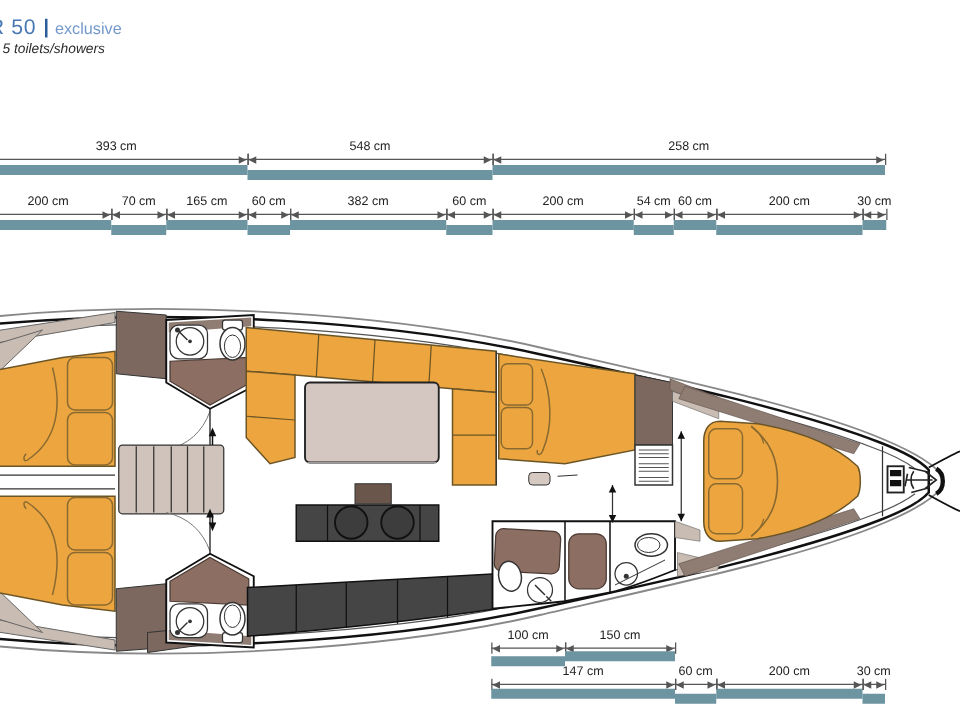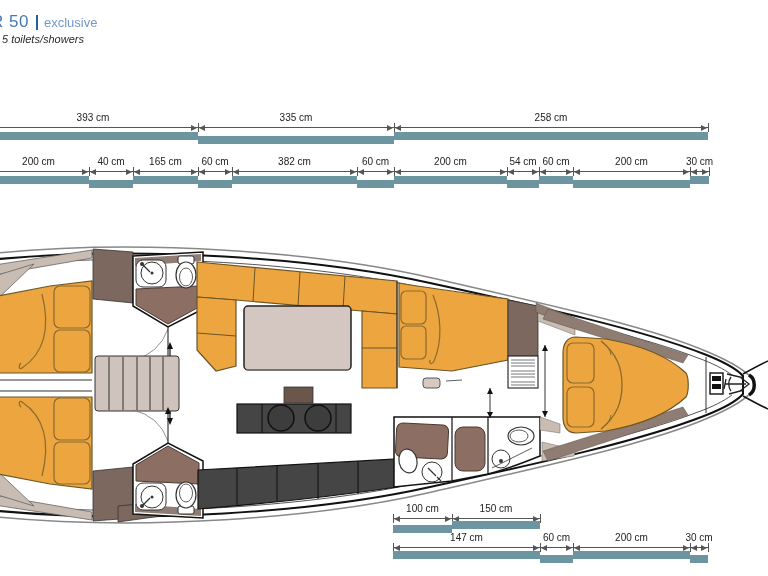--- a/index.html
+++ b/index.html
@@ -190,40 +190,40 @@
       <div class="dline" style="left: -12px; top: 127px; width: 210px;"></div>
       <div class="tick" style="left: 197.5px; top: 123px;"></div>
       <div class="arr r" style="left: 191px; top: 124.5px;"></div>
       <div class="lbl" style="left: 48px; top: 112px;">393 cm</div>
       <div class="bar" style="left: -12px; top: 132px; width: 210px; background: rgb(109, 149, 161);"></div>
       <div class="dline" style="left: 198px; top: 127px; width: 196px;"></div>
       <div class="tick" style="left: 197.5px; top: 123px;"></div>
       <div class="tick" style="left: 393.5px; top: 123px;"></div>
       <div class="arr l" style="left: 199px; top: 124.5px;"></div>
       <div class="arr r" style="left: 387px; top: 124.5px;"></div>
-      <div class="lbl" style="left: 251px; top: 112px;">335 cm</div>
+      <div class="lbl" style="left: 251px; top: 112px;">548 cm</div>
       <div class="bar" style="left: 198px; top: 136px; width: 196px; background: rgb(109, 149, 161);"></div>
       <div class="dline" style="left: 394px; top: 127px; width: 314px;"></div>
       <div class="tick" style="left: 393.5px; top: 123px;"></div>
       <div class="tick" style="left: 707.5px; top: 123px;"></div>
       <div class="arr l" style="left: 395px; top: 124.5px;"></div>
       <div class="arr r" style="left: 701px; top: 124.5px;"></div>
       <div class="lbl" style="left: 506px; top: 112px;">258 cm</div>
       <div class="bar" style="left: 394px; top: 132px; width: 314px; background: rgb(109, 149, 161);"></div>
       <div class="dline" style="left: -12px; top: 171px; width: 101px;"></div>
       <div class="tick" style="left: 88.5px; top: 167px;"></div>
       <div class="arr r" style="left: 82px; top: 168.5px;"></div>
       <div class="lbl" style="left: -6.5px; top: 156px;">200 cm</div>
       <div class="bar" style="left: -12px; top: 176px; width: 101px; background: rgb(109, 149, 161);"></div>
       <div class="dline" style="left: 89px; top: 171px; width: 44px;"></div>
       <div class="tick" style="left: 88.5px; top: 167px;"></div>
       <div class="tick" style="left: 132.5px; top: 167px;"></div>
       <div class="arr l" style="left: 90px; top: 168.5px;"></div>
       <div class="arr r" style="left: 126px; top: 168.5px;"></div>
-      <div class="lbl" style="left: 66px; top: 156px;">40 cm</div>
+      <div class="lbl" style="left: 66px; top: 156px;">70 cm</div>
       <div class="bar" style="left: 89px; top: 180px; width: 44px; background: rgb(109, 149, 161);"></div>
       <div class="dline" style="left: 133px; top: 171px; width: 65px;"></div>
       <div class="tick" style="left: 132.5px; top: 167px;"></div>
       <div class="tick" style="left: 197.5px; top: 167px;"></div>
       <div class="arr l" style="left: 134px; top: 168.5px;"></div>
       <div class="arr r" style="left: 191px; top: 168.5px;"></div>
       <div class="lbl" style="left: 120.5px; top: 156px;">165 cm</div>
       <div class="bar" style="left: 133px; top: 176px; width: 65px; background: rgb(109, 149, 161);"></div>
       <div class="dline" style="left: 198px; top: 171px; width: 34px;"></div>
       <div class="tick" style="left: 197.5px; top: 167px;"></div>

